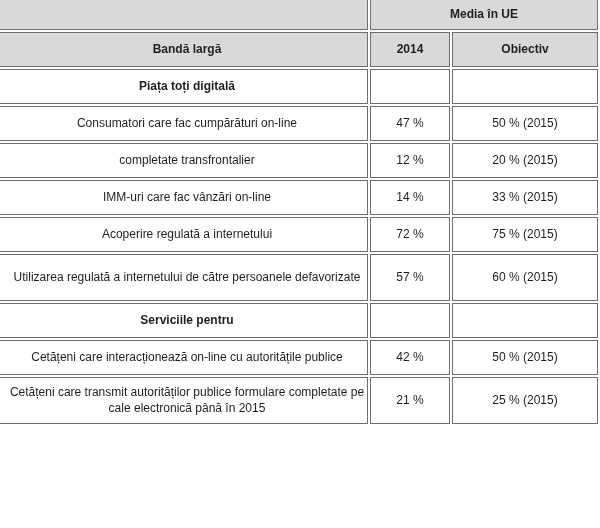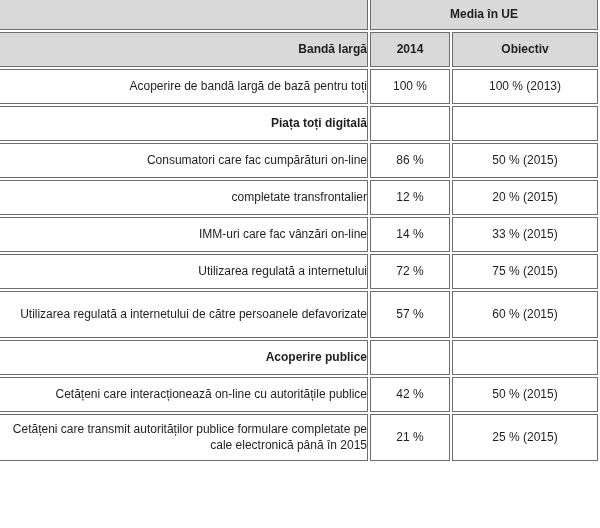--- a/index.html
+++ b/index.html
@@ -31,21 +31,21 @@
     border:1px solid var(--border);
     background:var(--cell-bg);
     vertical-align:middle;
     padding:3px 8px;
     overflow:hidden;
   }
   tr{ height:35px; }
   tr.h1{ height:31px; }
   tr.tall{ height:47px; }
   tr.hdr td{ background:var(--header-bg); }
-  td.c1{ text-align:right; padding-left:7px; padding-right:0;margin-left:24px; }
+  td.c1{ text-align:center; padding-left:7px; padding-right:0;margin-left:24px; }
   td.c2, td.c3, td.center{ text-align:center; }
   .bold{ font-weight:bold; }
 </style>
 </head>
 <body>
 
 <div class="viewport">
   <table class="indicators">
     <colgroup>
       <col style="width:369px">
@@ -55,57 +55,52 @@
     <tbody>
       <tr class="hdr h1">
         <td class="c1"></td>
         <td class="center bold" colspan="2">Media în UE</td>
       </tr>
       <tr class="hdr">
         <td class="c1 bold">Bandă largă</td>
         <td class="c2 bold">2014</td>
         <td class="c3 bold">Obiectiv</td>
       </tr>
-    <tr>
-          <td class="c1">Acoperire de bandă largă de bază pentru toți</td>
-          <td class="c2">100 %</td>
-          <td class="c3">100 % (2013)</td>
-        </tr>
         <tr>
           <td class="c1 bold">Piața toți digitală</td>
           <td class="c2"></td>
           <td class="c3"></td>
         </tr>
         <tr>
           <td class="c1">Consumatori care fac cumpărături on-line</td>
-          <td class="c2">86 %</td>
+          <td class="c2">47 %</td>
           <td class="c3">50 % (2015)</td>
         </tr>
         <tr>
           <td class="c1">completate transfrontalier</td>
           <td class="c2">12 %</td>
           <td class="c3">20 % (2015)</td>
         </tr>
         <tr>
           <td class="c1">IMM-uri care fac vânzări on-line</td>
           <td class="c2">14 %</td>
           <td class="c3">33 % (2015)</td>
         </tr>
         <tr>
-          <td class="c1">Utilizarea regulată a internetului</td>
+          <td class="c1">Acoperire regulată a internetului</td>
           <td class="c2">72 %</td>
           <td class="c3">75 % (2015)</td>
         </tr>
         <tr class="tall">
           <td class="c1">Utilizarea regulată a internetului de către persoanele defavorizate</td>
           <td class="c2">57 %</td>
           <td class="c3">60 % (2015)</td>
         </tr>
         <tr>
-          <td class="c1 bold">Acoperire publice</td>
+          <td class="c1 bold">Serviciile pentru</td>
           <td class="c2"></td>
           <td class="c3"></td>
         </tr>
         <tr>
           <td class="c1">Cetățeni care interacționează on-line cu autoritățile publice</td>
           <td class="c2">42 %</td>
           <td class="c3">50 % (2015)</td>
         </tr>
         <tr class="tall">
           <td class="c1">Cetățeni care transmit autorităților publice formulare completate pe cale electronică până în 2015</td>

